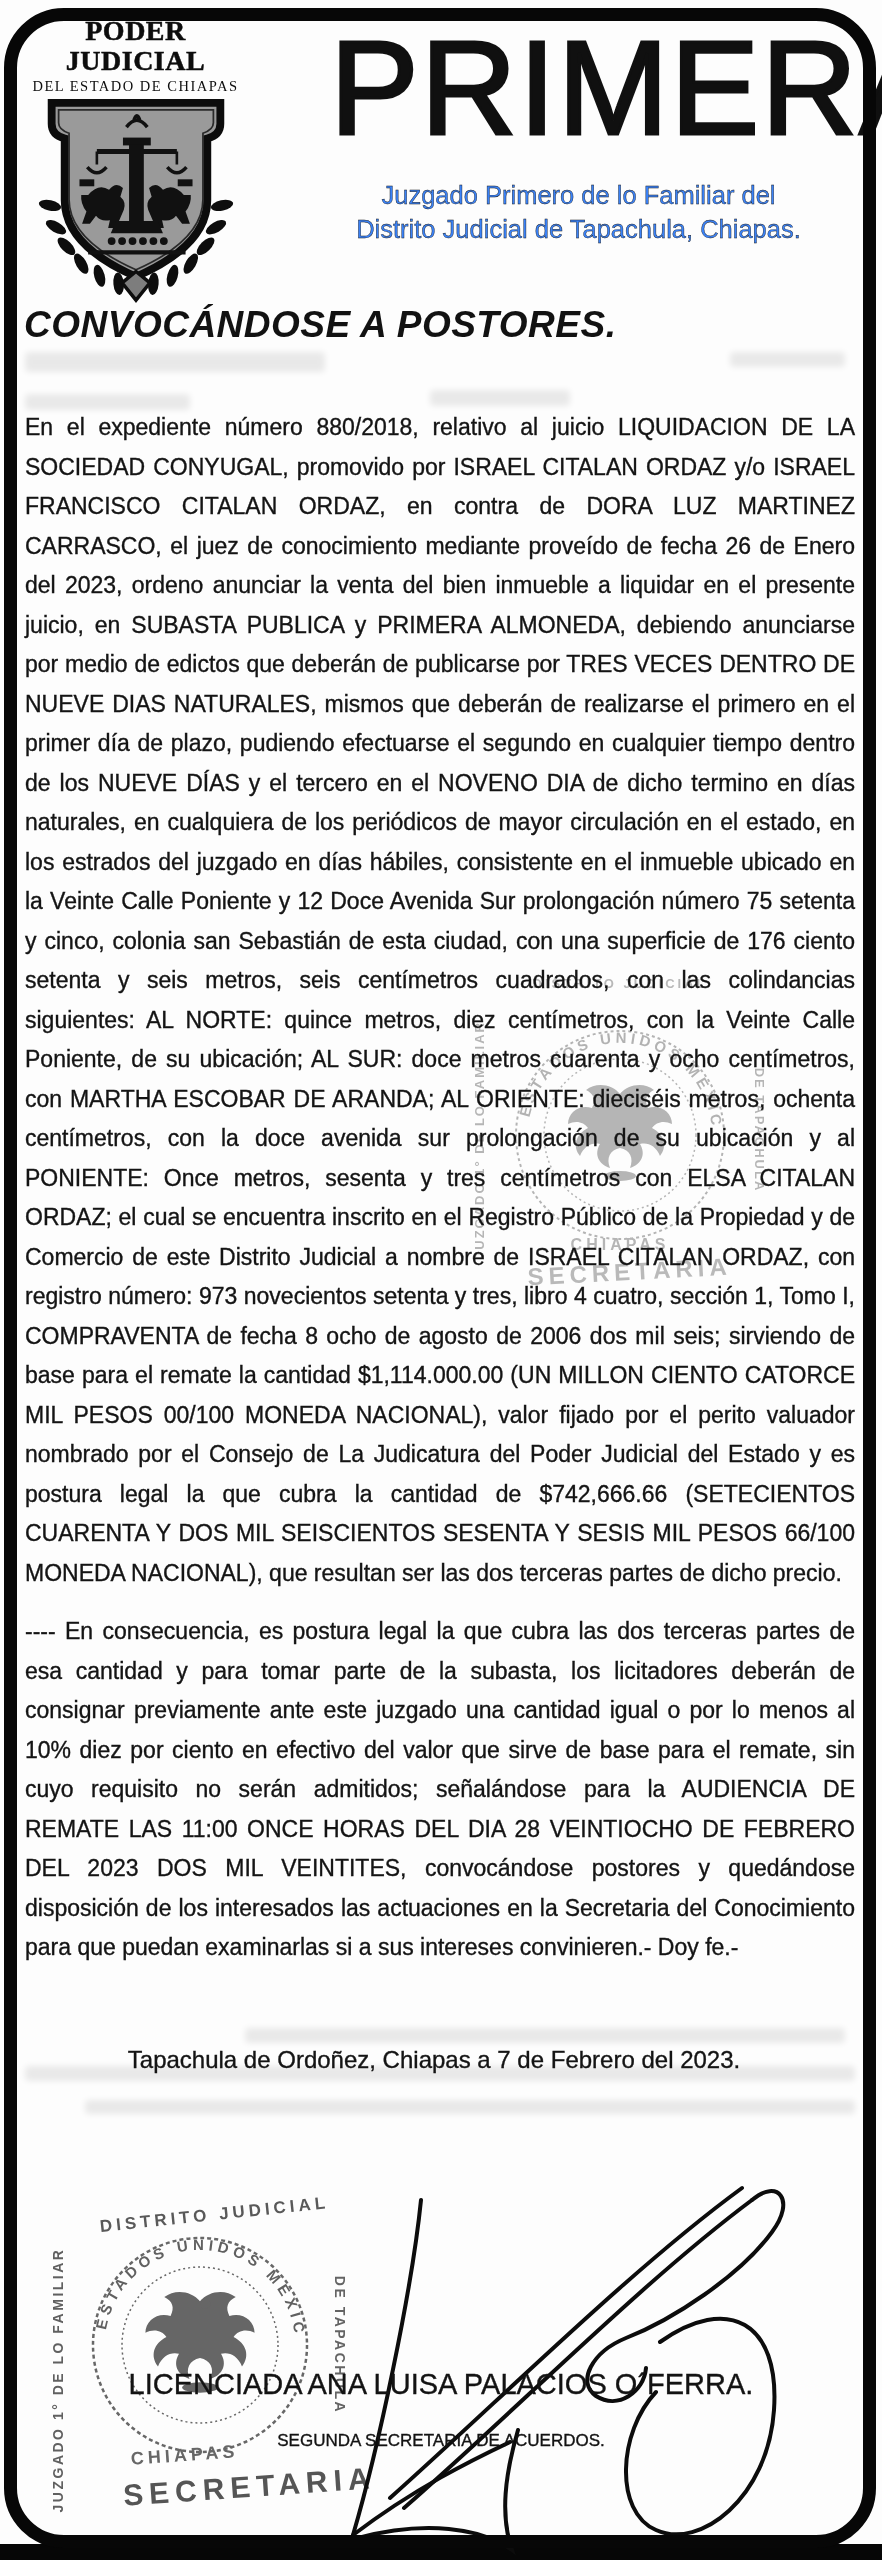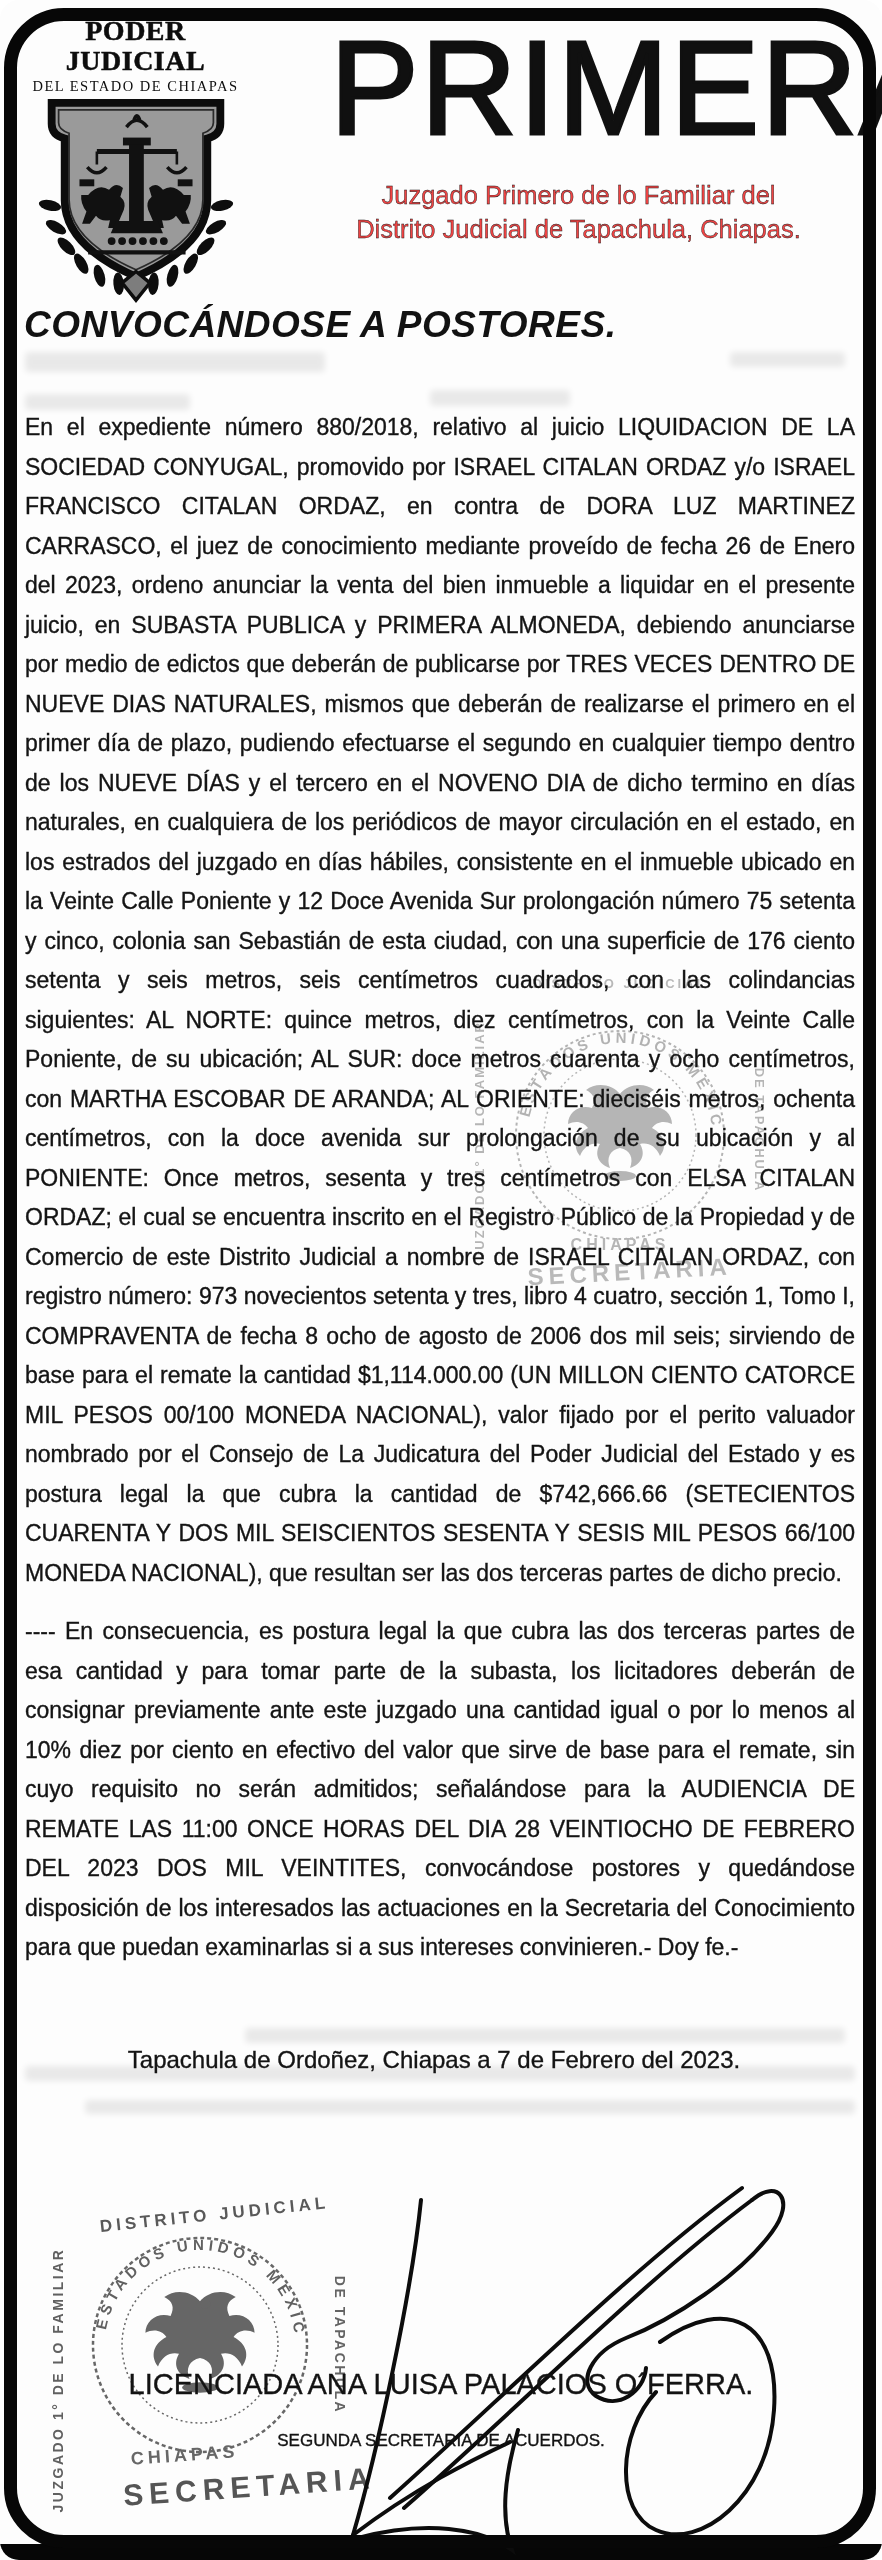--- a/index.html
+++ b/index.html
@@ -1,34 +1,34 @@
 <!DOCTYPE html>
 <html><head>
 <meta charset="utf-8">
 <style>
   html,body{margin:0;padding:0;background:#ffffff;}
   .page{position:relative;width:882px;height:2560px;background:#fdfdfd;overflow:hidden;
-        font-family:"Liberation Sans", sans-serif;color:#131313;border-radius:19px;}
+        font-family:"Liberation Sans", sans-serif;color:#131313;}
   .bottom-black{position:absolute;left:0;right:0;bottom:0;height:16px;background:#060606;}
   .frame{position:absolute;left:4px;top:8px;right:6px;bottom:12px;border:13px solid #070707;
          border-radius:60px;pointer-events:none;z-index:5;}
 
   
   .logo{position:absolute;left:28px;top:16px;width:215px;text-align:center;z-index:2;}
   .logo-t1{font-family:"Liberation Serif", serif;font-weight:700;font-size:28px;letter-spacing:.5px;
            font-variant:small-caps;color:#0d0d0d;line-height:30px;-webkit-text-stroke:.5px #0d0d0d;}
   .logo-t2{font-family:"Liberation Serif", serif;font-weight:400;font-size:14.5px;letter-spacing:1.5px;
            color:#0d0d0d;line-height:18px;margin-top:1px;}
   .shield{display:block;margin:4px auto 0 auto;}
 
   .main-title{position:absolute;left:330px;right:55px;top:18px;text-align:center;
               font-size:133px;font-weight:400;letter-spacing:2px;color:#101010;
               -webkit-text-stroke:3px #101010;line-height:140px;z-index:2;}
   .court{position:absolute;left:330px;right:55px;top:178px;text-align:center;
-         font-size:25.5px;line-height:34px;color:#ef4444;-webkit-text-stroke:.4px #151515;z-index:2;}
+         font-size:25.5px;line-height:34px;color:#3b82f6;-webkit-text-stroke:.4px #151515;z-index:2;}
 
   .heading{position:absolute;left:24px;top:304px;font-style:italic;font-weight:700;
            font-size:37px;letter-spacing:.5px;color:#121212;z-index:2;}
 
   
   .body-text{position:absolute;left:25px;right:27px;top:408px;z-index:2;}
   .body-text p{margin:0;font-size:23px;line-height:39.5px;text-align:justify;
                color:#141414;-webkit-text-stroke:.35px #141414;}
   .body-text p + p{margin-top:19px;}
   .dateline{margin-top:78px;text-align:center;padding-right:12px;font-size:24px;

